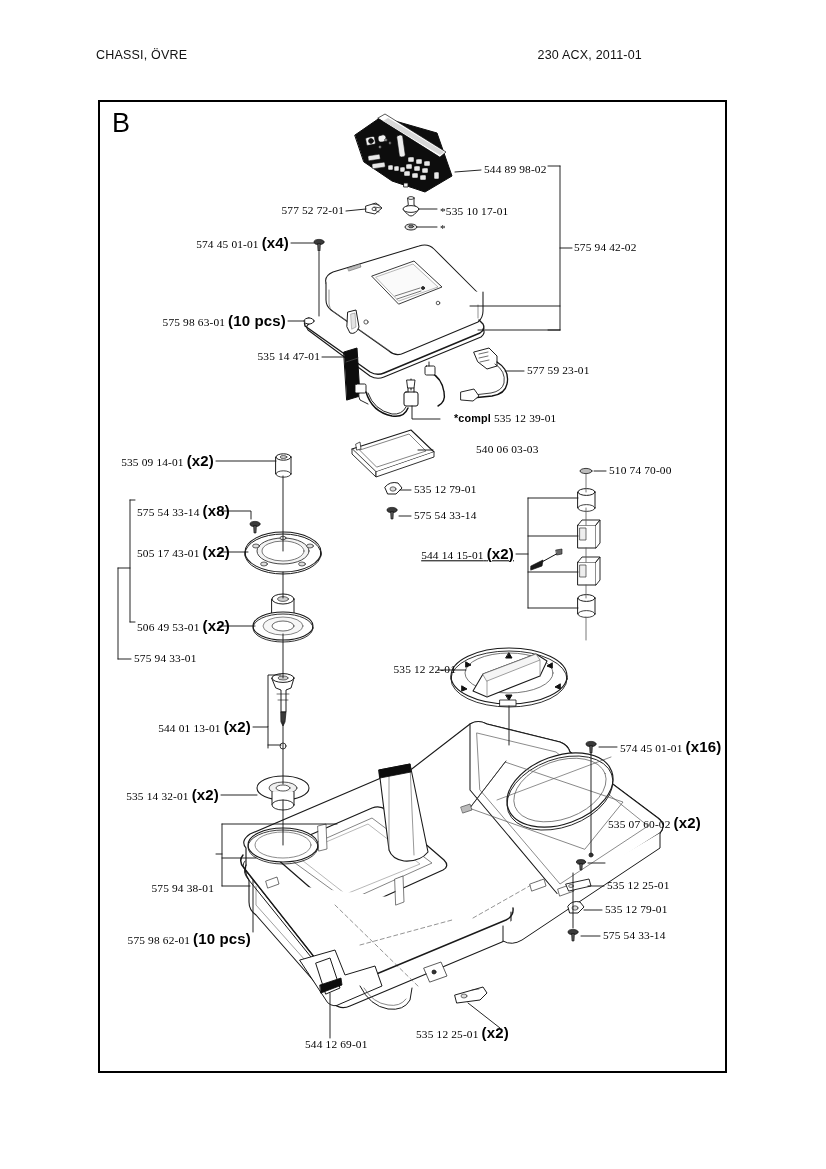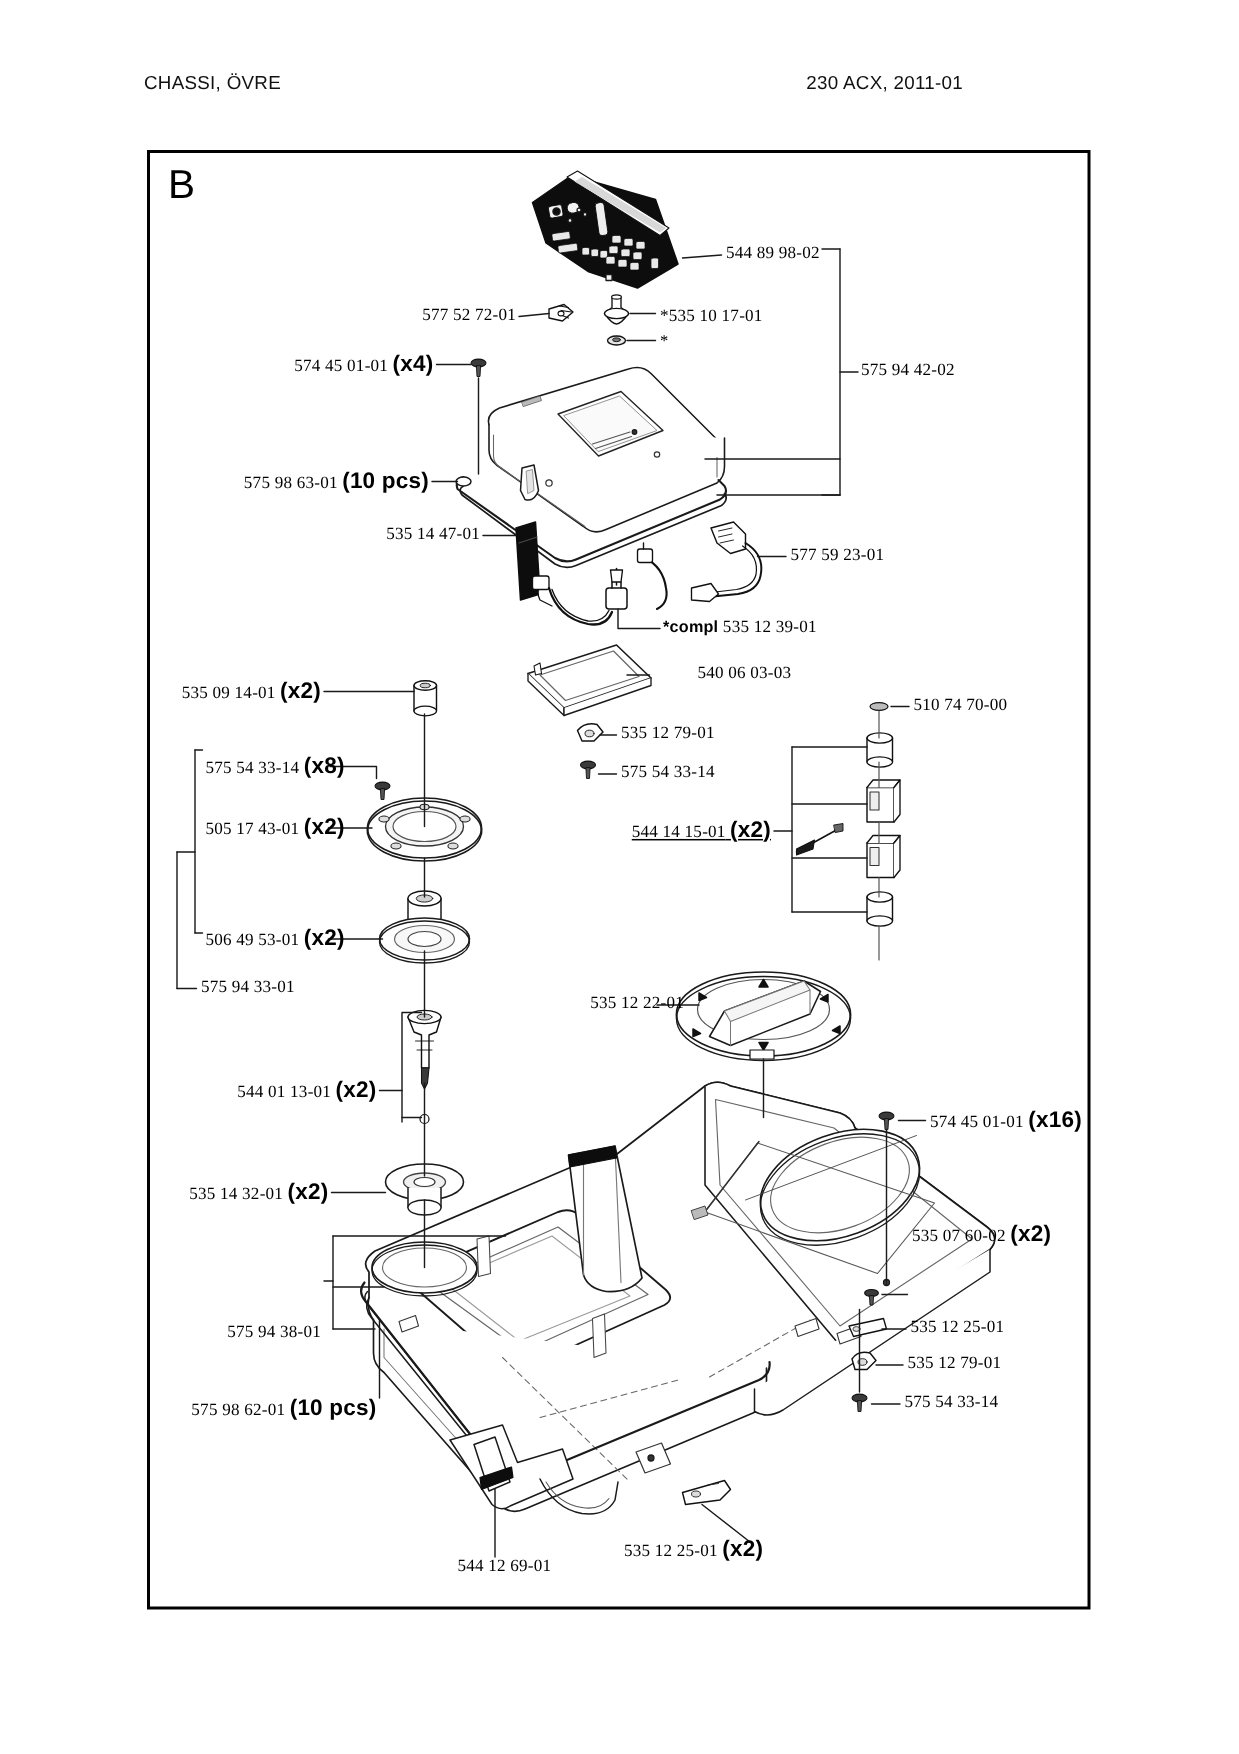--- a/index.html
+++ b/index.html
@@ -490,25 +490,25 @@
   </div>
 
   <div class="lbl r" style="left:320px;top:357px;">
     <span>535 14 47-01</span>
   </div>
 
   <div class="lbl l" style="left:527px;top:371px;">
     <span>577 59 23-01</span>
   </div>
 
-  <div class="lbl l" style="left:442px;top:419px;">
+  <div class="lbl l" style="left:454px;top:419px;">
     <span class="cmp">*compl</span> <span>535 12 39-01</span>
   </div>
 
-  <div class="lbl l" style="left:417px;top:450px;padding-left:48px;">
+  <div class="lbl l" style="left:428px;top:450px;padding-left:48px;">
     <span>540 06 03-03</span>
   </div>
 
   <div class="lbl r" style="left:214px;top:461px;">
     <span>535 09 14-01</span> <span class="qty">(x2)</span>
   </div>
 
   <div class="lbl l" style="left:137px;top:511px;">
     <span>575 54 33-14</span> <span class="qty">(x8)</span>
   </div>

